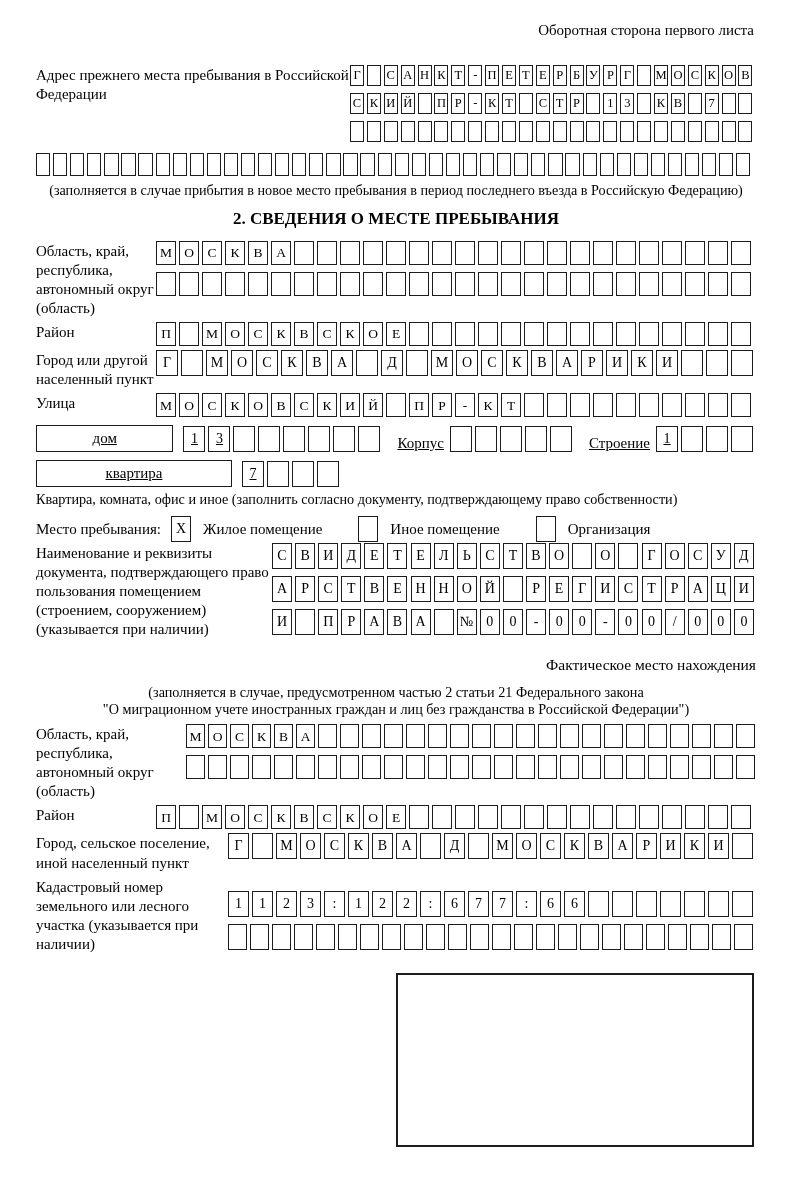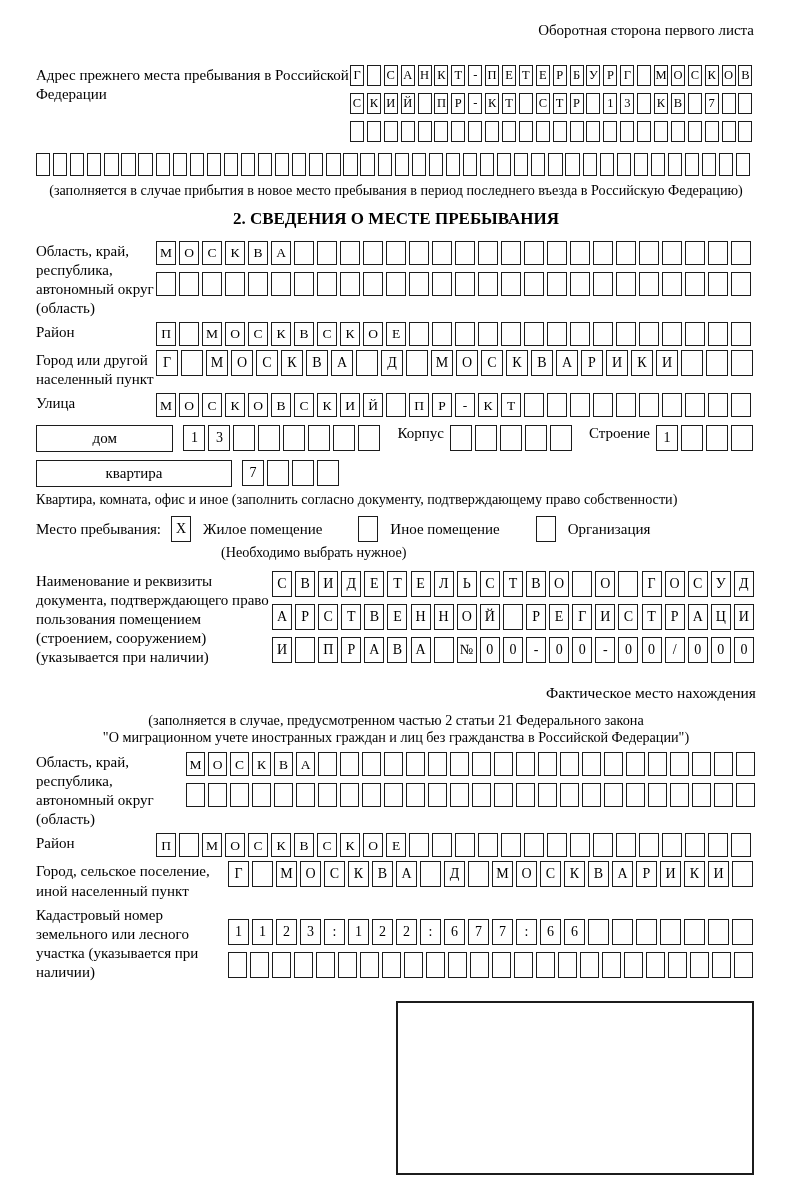--- a/index.html
+++ b/index.html
@@ -38,21 +38,21 @@
   .c-kad1 .cell{ width:21px;   height:26px; margin-right:3px; font-size:14px; }
   .c-kad2 .cell{ width:19px;   height:26px; margin-right:3px; }
 
   .note { font-size:14.2px; }
   .center { text-align:center; }
   .mt2 { margin-top:2px; } .mb6 { margin-bottom:6px; }
 
   .section-title { font-size:17px; font-weight:bold; text-align:center; margin:10px 0 12px; }
   .sub-title { font-size:15.5px; font-weight:normal; text-align:right; margin:14px 0 10px; }
 
-  .house-row { display:flex; align-items:flex-start; margin:8px 0 4px; }
+  .house-row { display:flex; align-items:flex-end; margin:8px 0 4px;text-decoration:underline; }
   .wide-box {
     border:1.8px solid #1c1c1c; height:27px; box-sizing:border-box;
     display:flex; align-items:center; justify-content:center; font-size:15px;
   }
   .box-dom { width:158px; margin-right:10px; }
   .box-kv  { width:196px; margin-right:10px; }
   .inline-label { font-size:15px; margin:0 6px 0 14px; flex:none; }
 
   .stay-row { display:flex; align-items:center; margin:8px 0 1px; font-size:15px; }
   .checkbox {
@@ -404,21 +404,20 @@
 
   <div class="stay-row">
     <span>Место пребывания:</span>
     <span class="checkbox cb-gap1">X</span>
     <span class="cb-lbl">Жилое помещение</span>
     <span class="checkbox cb-gap1"></span>
     <span class="cb-lbl">Иное помещение</span>
     <span class="checkbox cb-gap1"></span>
     <span>Организация</span>
   </div>
-  <div class="stay-note">(Необходимо выбрать нужное)</div>
 
   <div class="frow">
     <div class="flabel lw-doc">Наименование и реквизиты документа, подтверждающего право пользования помещением (строением, сооружением) (указывается при наличии)</div>
     <div class="cellstack">
       <div class="cells c-doc">
           <span class="cell">С</span>
           <span class="cell">В</span>
           <span class="cell">И</span>
           <span class="cell">Д</span>
           <span class="cell">Е</span>

